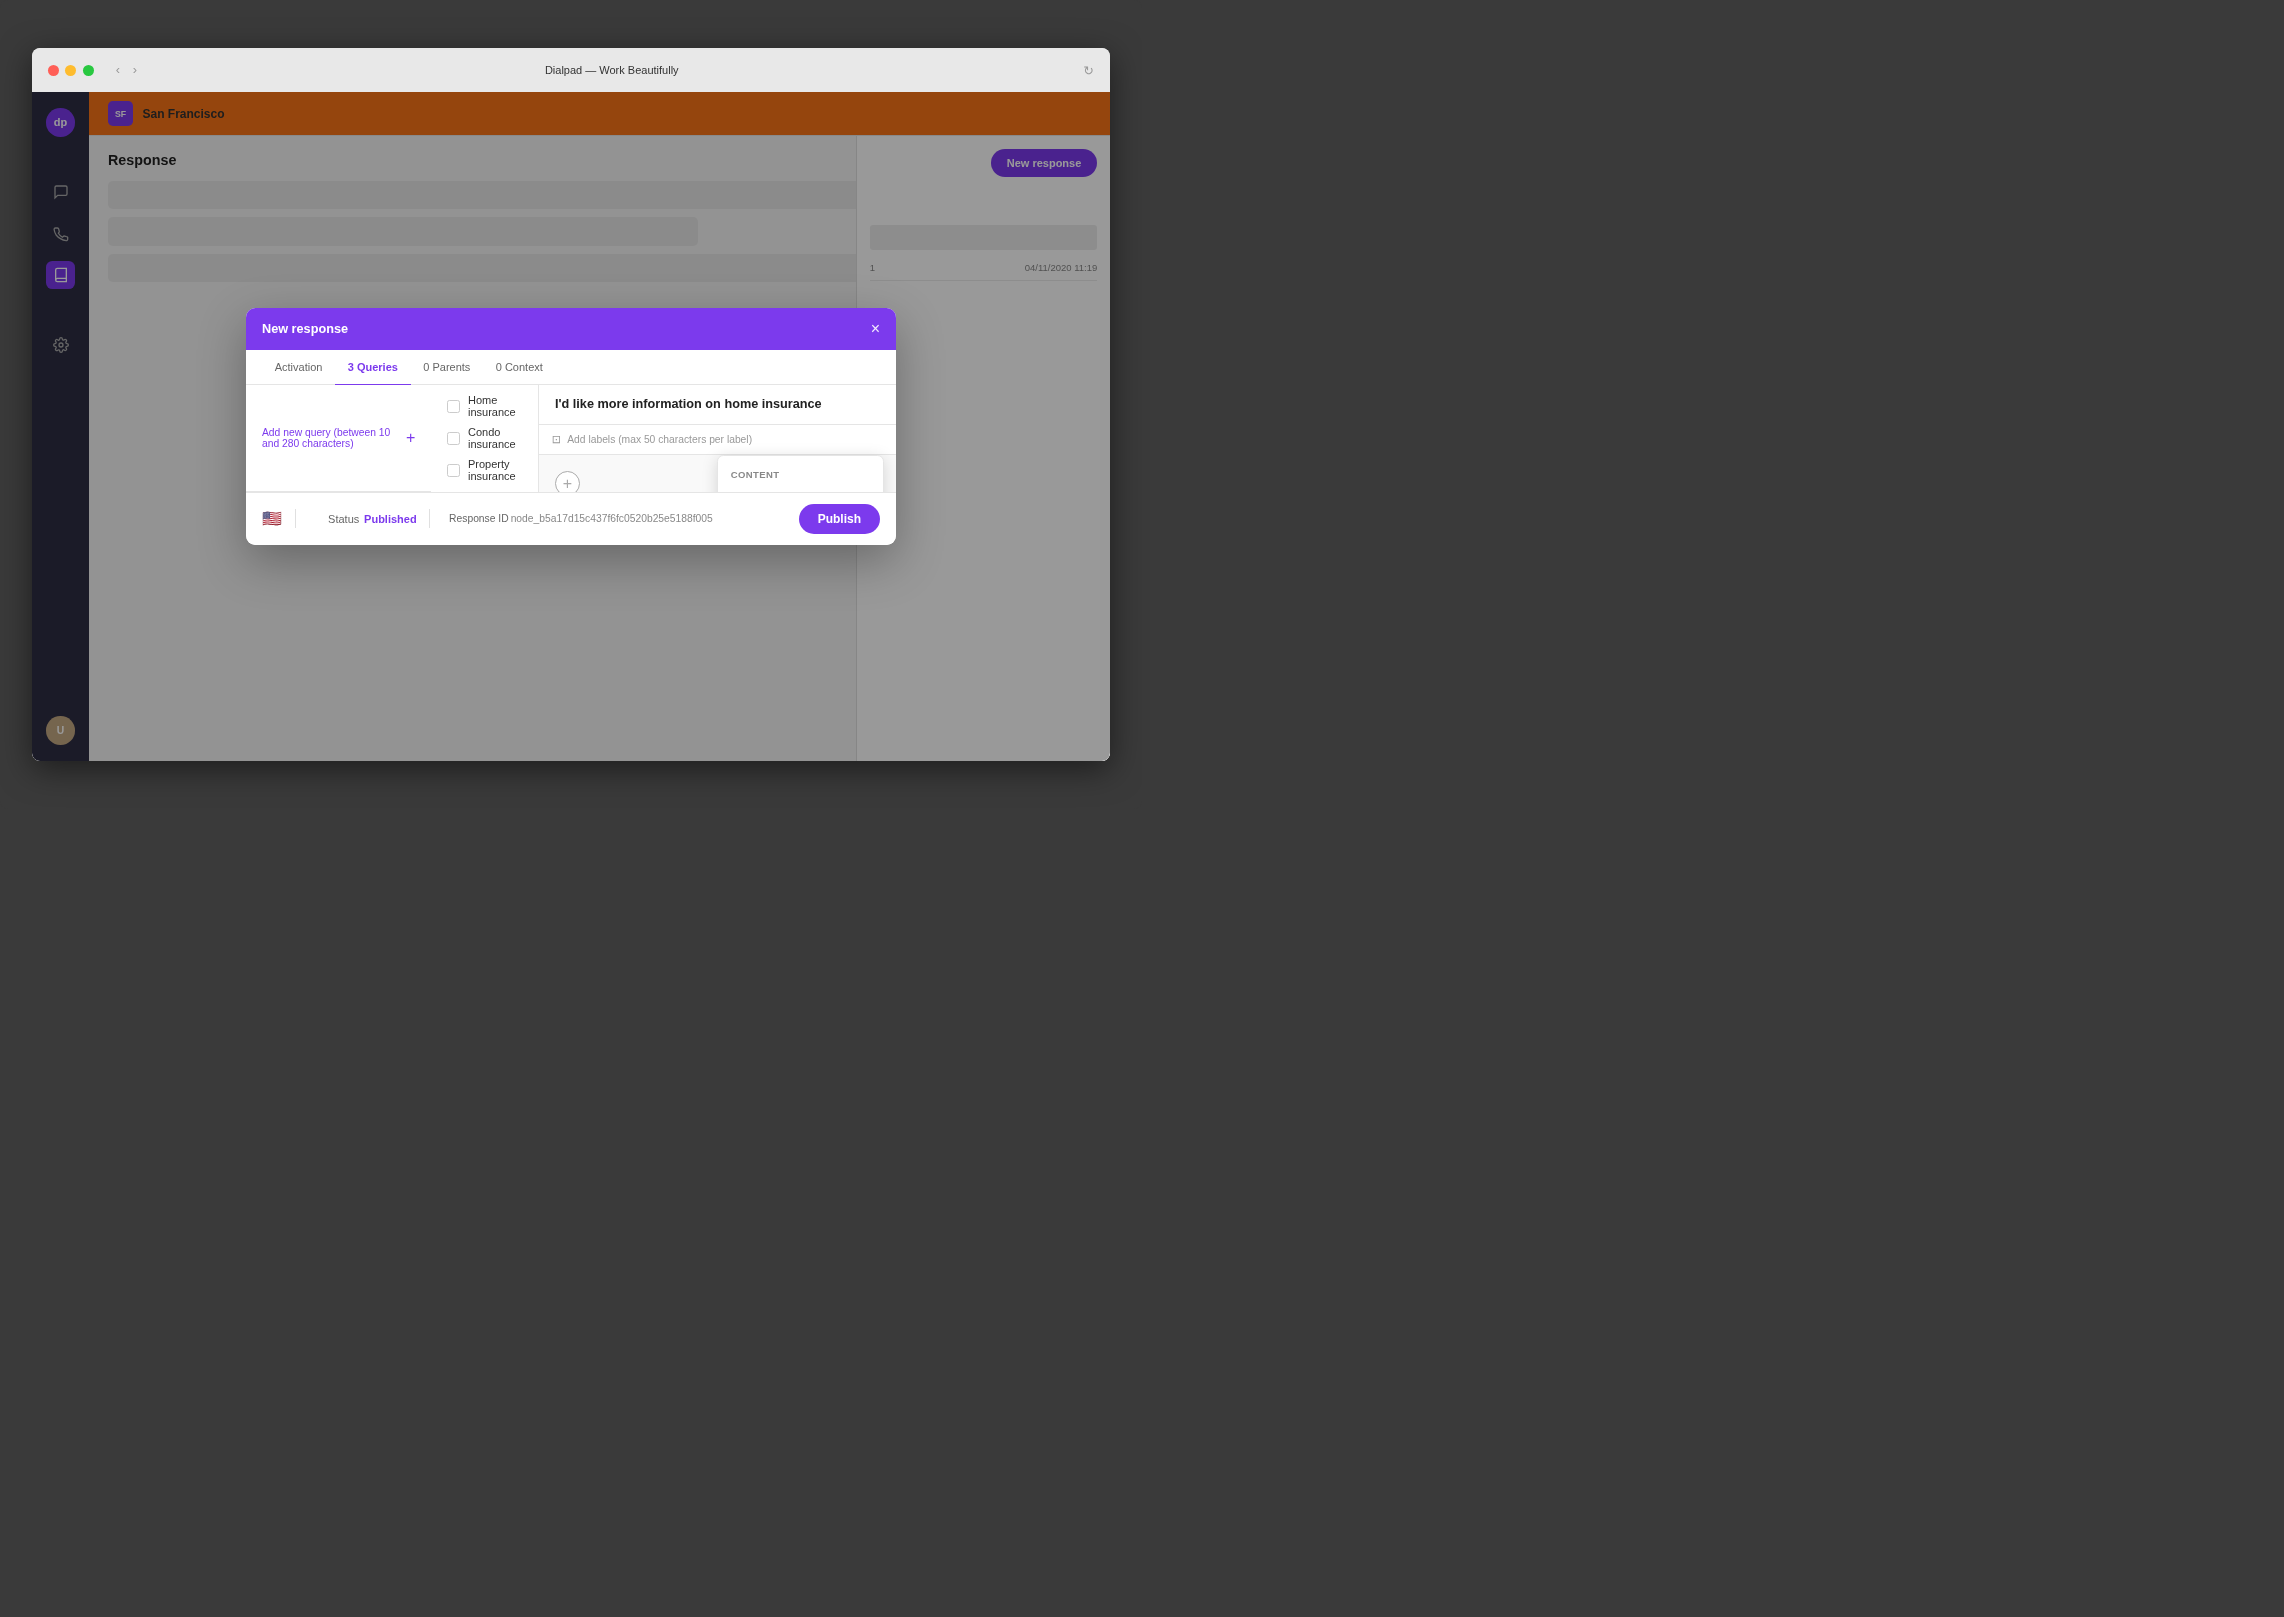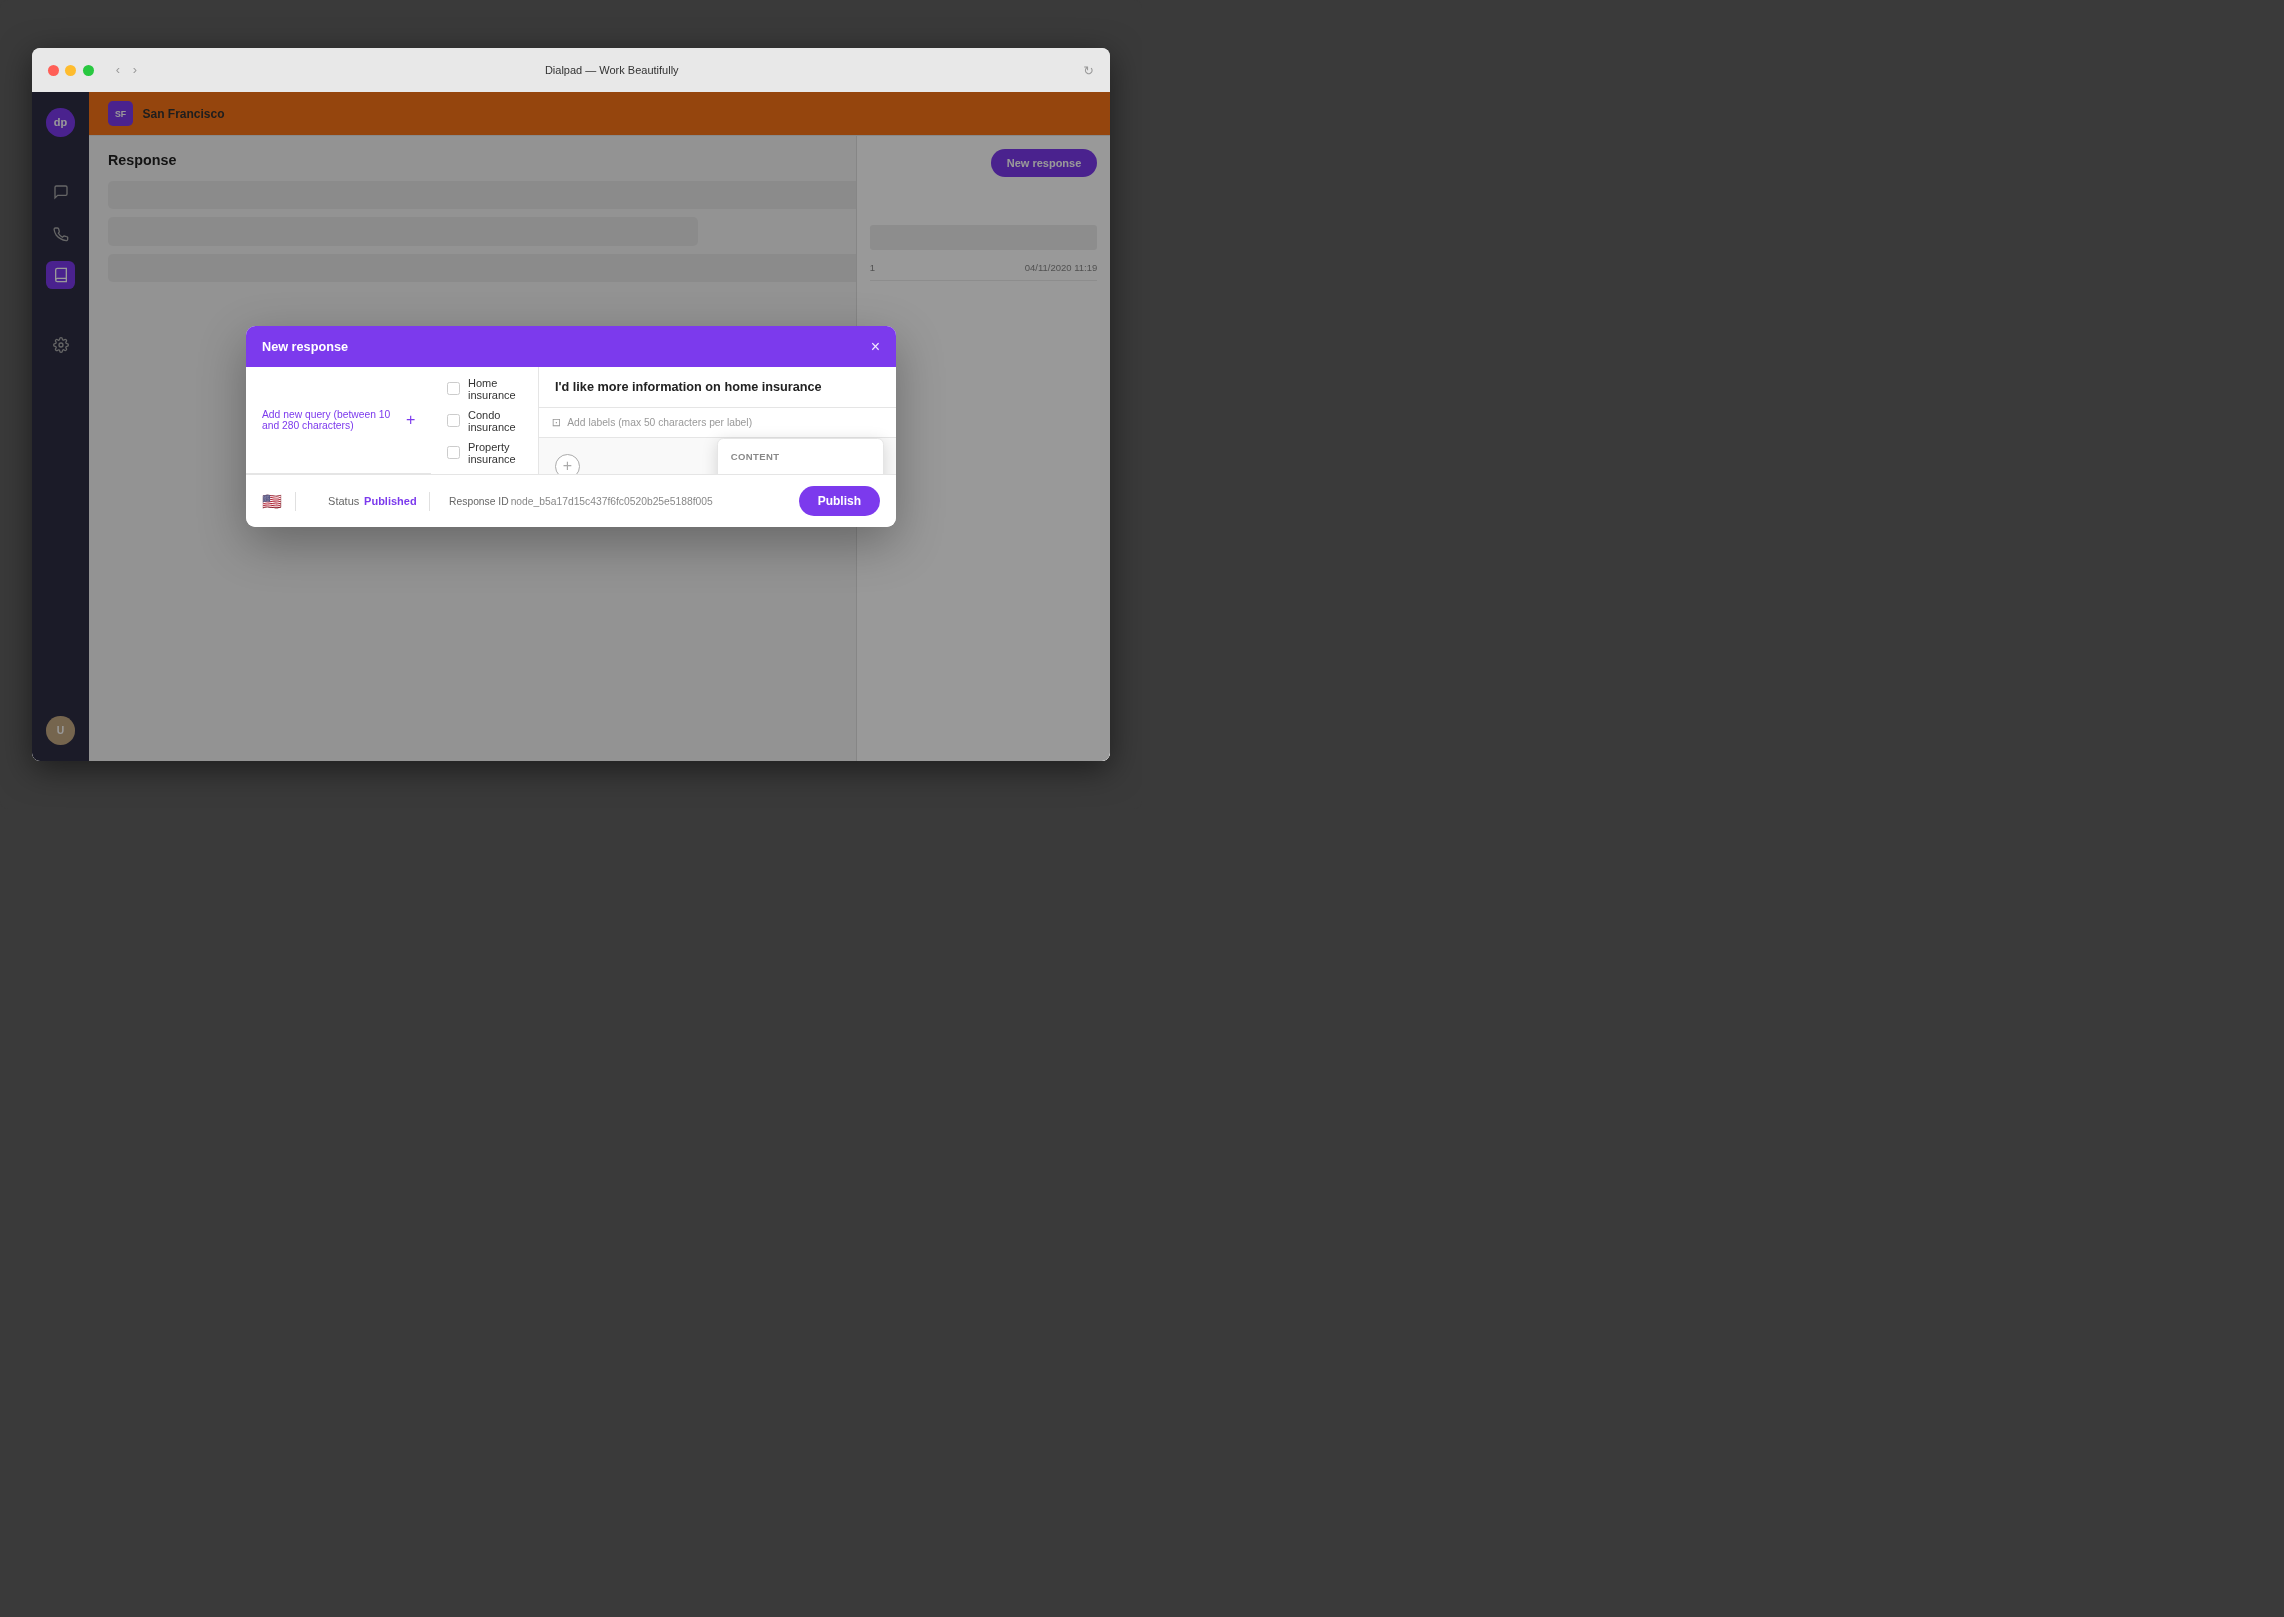--- a/index.html
+++ b/index.html
@@ -559,20 +559,26 @@
       </div>
 
       <div class="modal-overlay">
         <div class="modal">
 
           <div class="modal-header">
             <span class="modal-title">New response</span>
             <button class="modal-close">×</button>
           </div>
 
+          <div class="modal-tabs">
+            <div class="modal-tab">Activation</div>
+            <div class="modal-tab active">3 Queries</div>
+            <div class="modal-tab">0 Parents</div>
+            <div class="modal-tab">0 Context</div>
+          </div>
 
           <div class="modal-body">
 
             <div class="queries-panel">
               <div class="add-query-row">
                 <span class="add-query-text">Add new query (between 10 and 280 characters)</span>
                 <button class="add-query-plus">+</button>
               </div>
               <div class="queries-list">
                 <div class="query-item">

